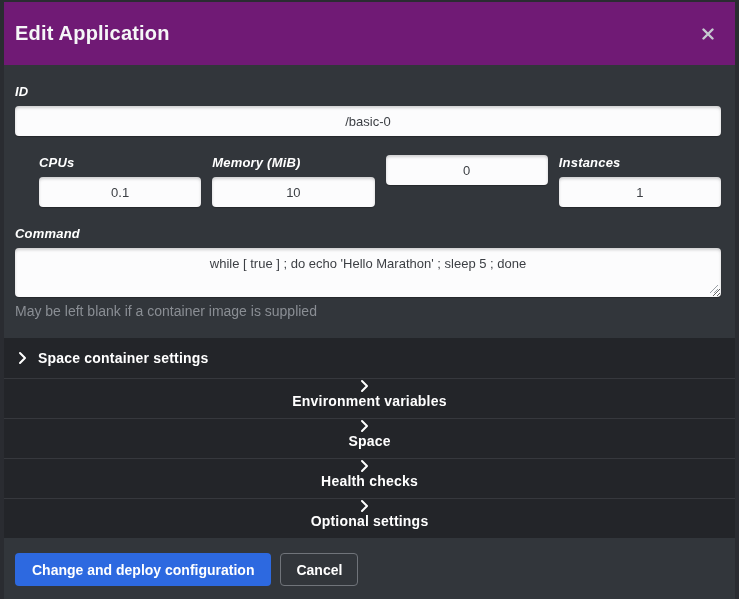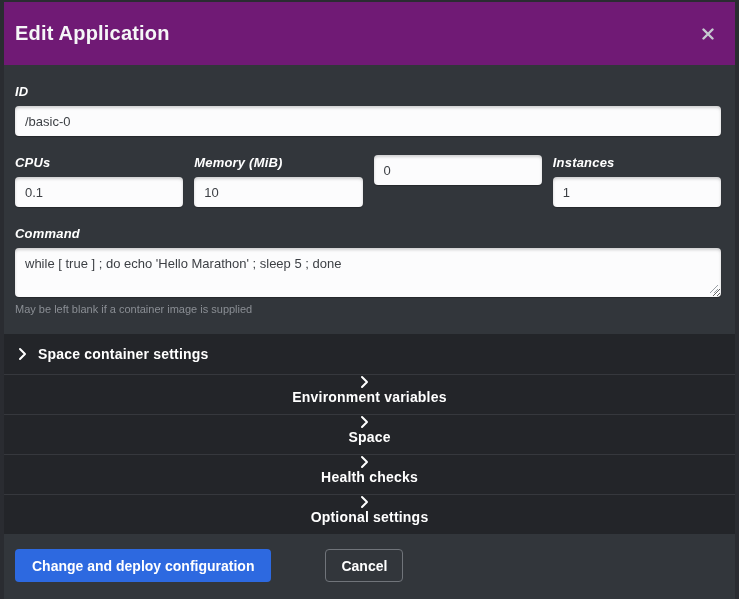--- a/index.html
+++ b/index.html
@@ -52,43 +52,45 @@
   .text-input {
     display: block; width: 100%;
     height: 30px;
     background: #fcfcfd;
     border: none; border-radius: 4px;
     box-shadow: inset 0 2px 3px rgba(0,0,0,0.18), 0 1px 1px rgba(0,0,0,0.25);
     padding: 0 10px;
     font-family: "Liberation Sans", sans-serif;
     font-size: 13px; color: #3c3f44;
     outline: none;
+    text-align: center;
   }
   .form-group { margin-bottom: 19px; }
   .form-row {
     display: grid;
     grid-template-columns: repeat(4, 1fr);
     column-gap: 11px;
     margin-bottom: 19px;
+    margin-left: 24px;
   }
   .textarea-wrap { position: relative; }
   .textarea {
     height: 49px;
     padding: 7px 10px;
     resize: vertical;
     line-height: 1.35;
   }
   .resize-handle {
     position: absolute; right: 2px; bottom: 3px;
     pointer-events: none;
   }
   .help-text {
     margin-top: 6px;
     color: #8a8e94;
-    font-size: 11px;
+    font-size: 14px;
   }
   
   .sections { flex: 0 0 200px; background: #232529; }
   .section-row {
     height: 40px;
     display: flex; align-items: center;
     padding: 0 14px;
     cursor: pointer;
   }
   .section-row + .section-row { border-top: 1px solid #36383d; flex-direction: column; }
@@ -96,21 +98,21 @@
   .section-label {
     color: #ffffff;
     font-size: 14px; font-weight: 700;
     letter-spacing: 0.2px;
   }
   
   .modal-footer {
     flex: 1 1 auto;
     background: #32363b;
     padding: 15px 14px 0 11px;
-    display: flex; align-items: flex-start; gap: 45px;
+    display: flex; align-items: flex-start;
   }
   .btn {
     height: 33px;
     border-radius: 4px;
     font-family: "Liberation Sans", sans-serif;
     font-size: 14px; font-weight: 700;
     cursor: pointer;
     display: inline-flex; align-items: center; justify-content: center;
   }
   .btn-primary {

